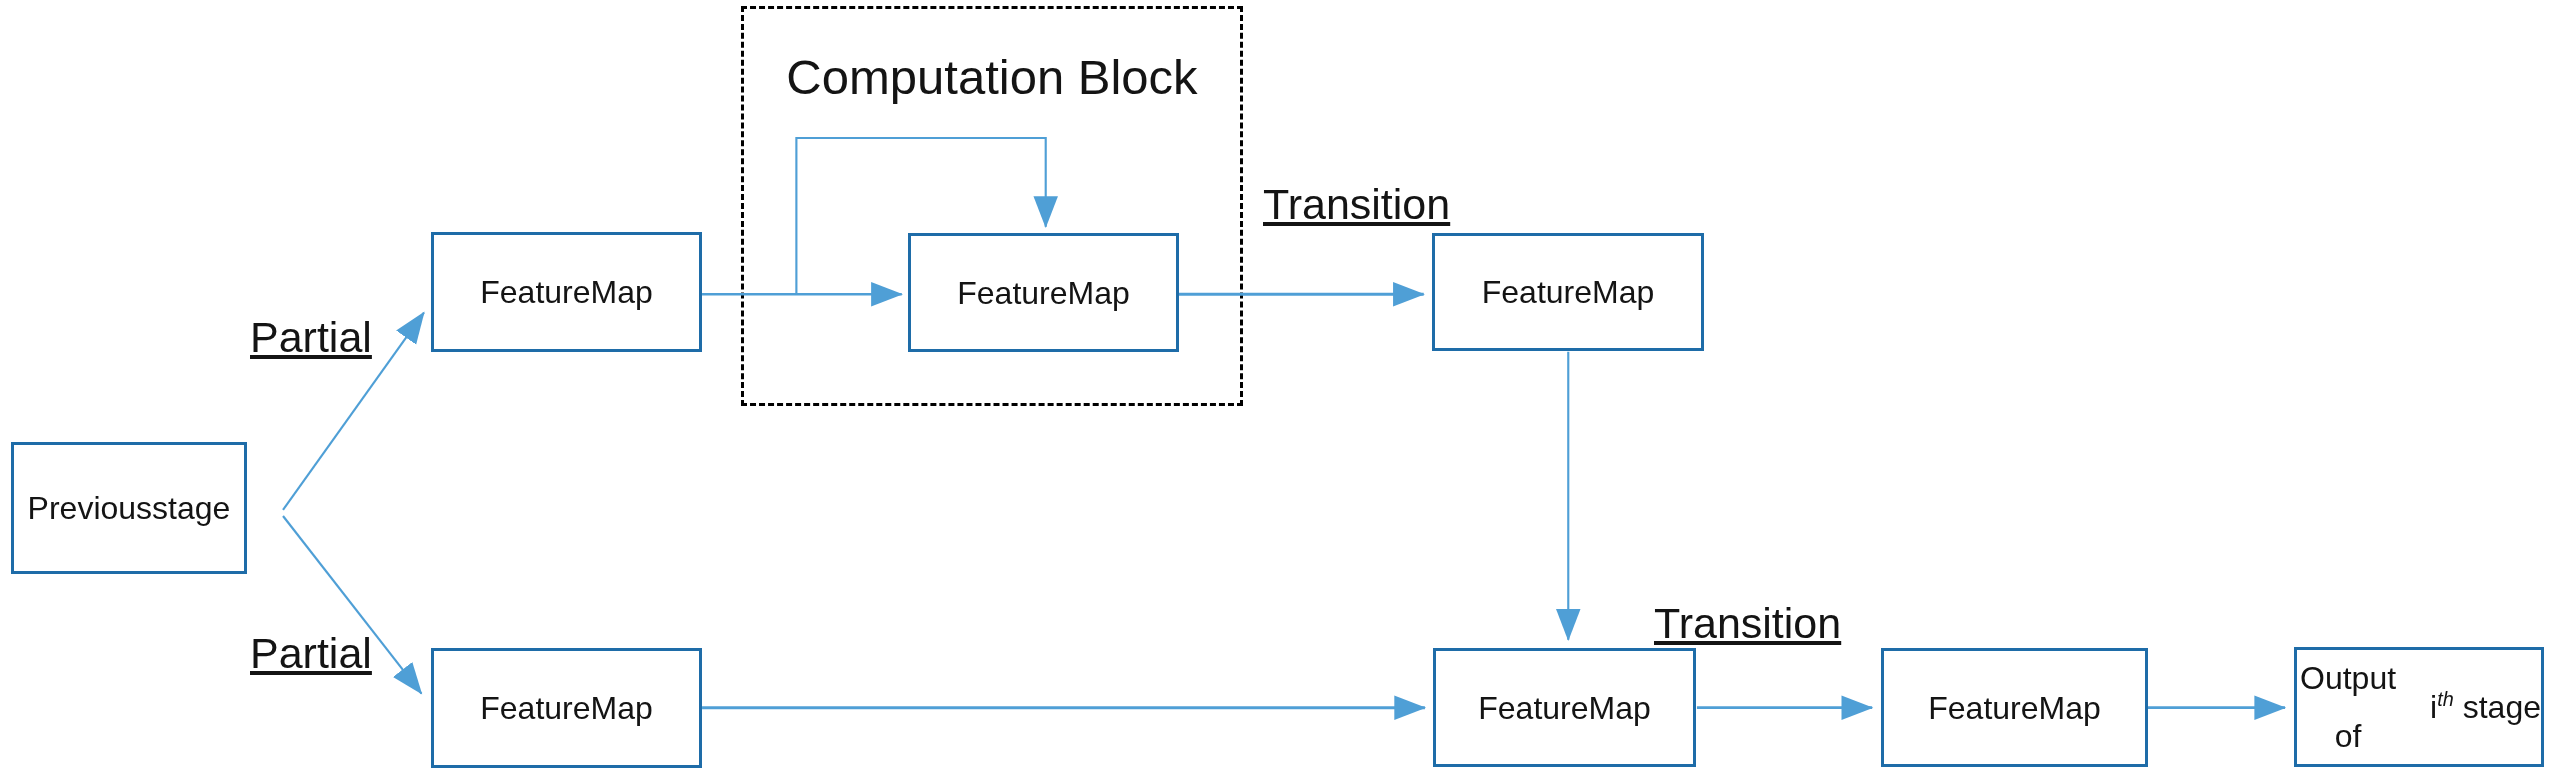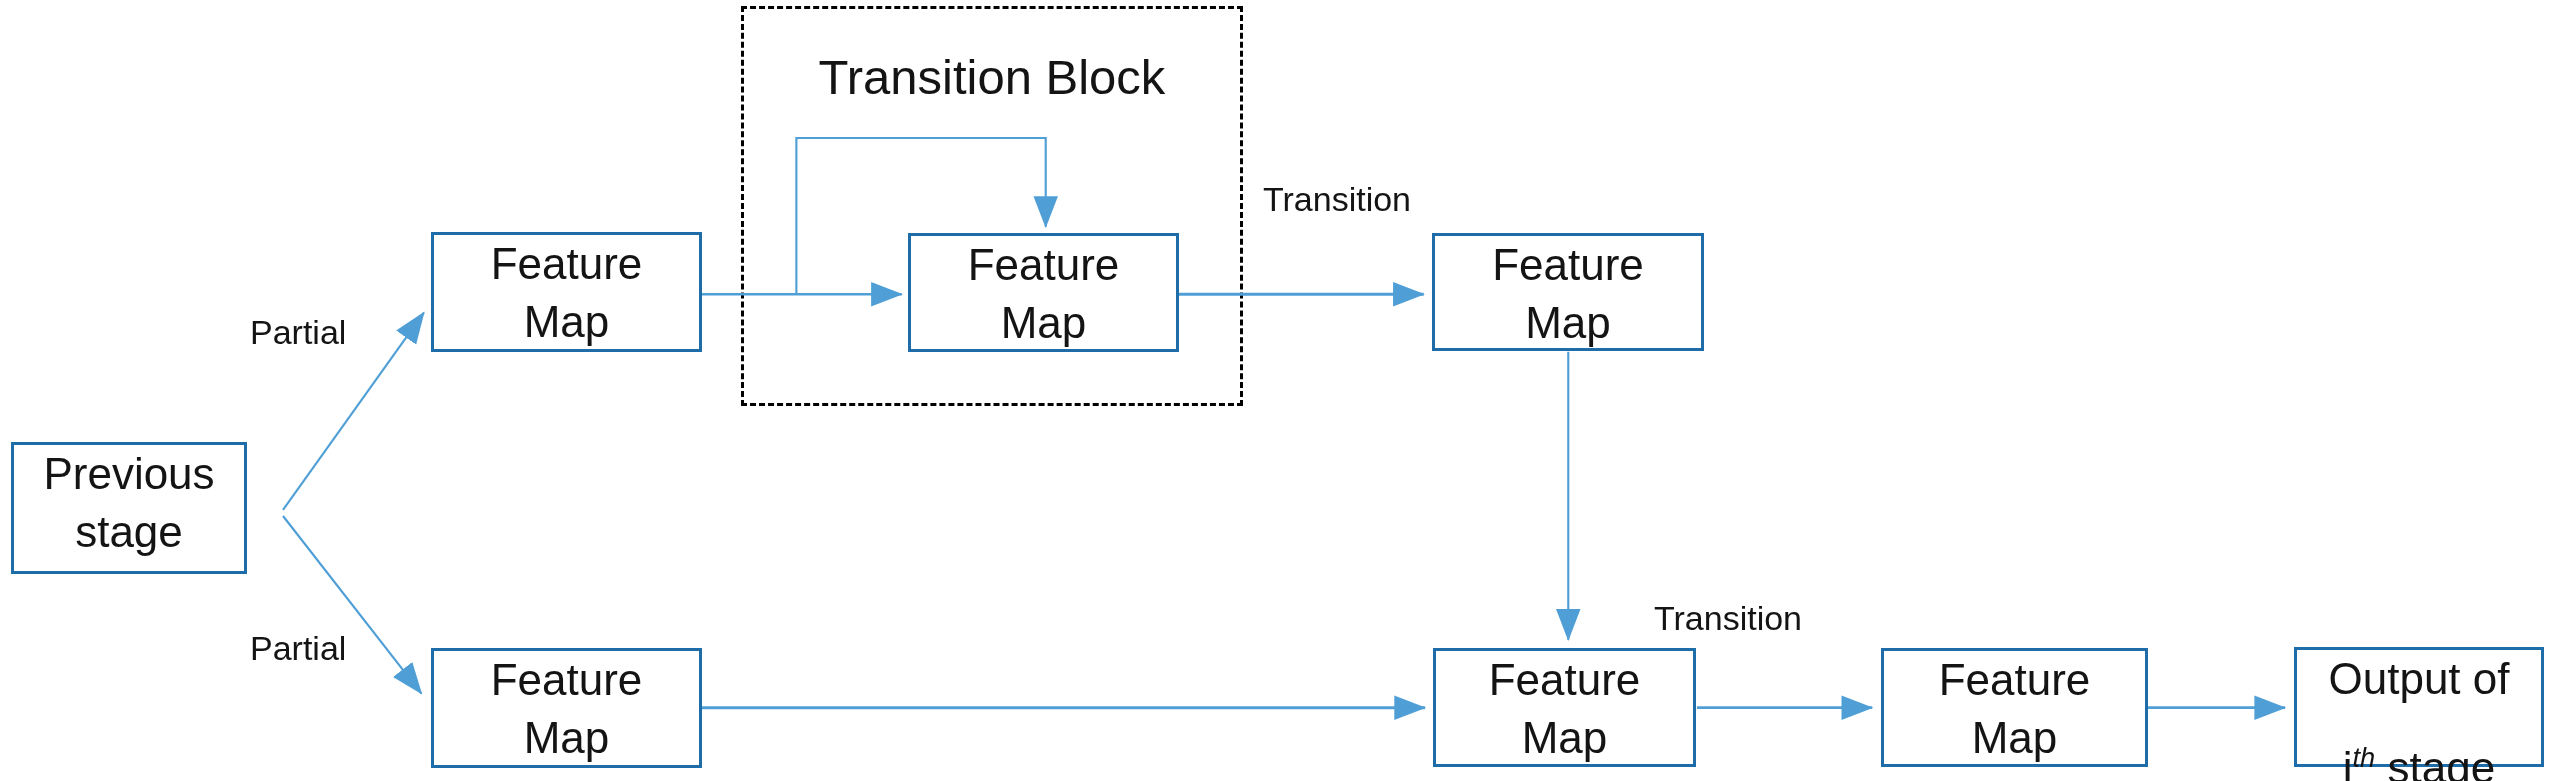--- a/index.html
+++ b/index.html
@@ -25,31 +25,32 @@
     position:absolute;z-index:0;
     border:3.7px dashed var(--dashed-border);
     background:transparent;
     box-sizing:border-box;
   }
   .box{
     position:absolute;z-index:2;
     border:3.7px solid var(--box-border);
     background:#ffffff;
     box-sizing:border-box;
-    display:flex;flex-direction:column;
-    align-items:center;
+    display:flex;flex-direction:row;
+    align-items:center;justify-content:center;
     text-align:center;
-    font-size:44px;line-height:58px;
+    font-size:32px;line-height:58px;
     color:var(--text);
   }
   .label{
     position:absolute;z-index:3;
-    font-size:34px;line-height:1.1;
+    font-size:43px;line-height:1.1;
     white-space:nowrap;
     color:var(--text);
+    text-decoration:underline;
   }
   .block-title{
     position:absolute;z-index:3;
     font-size:49px;line-height:1.1;
     white-space:nowrap;
     text-align:center;
     color:var(--text);
   }
   .sup{font-size:0.62em;vertical-align:super;line-height:0;font-style:italic;}
   .out-rest{margin-left:0.28em;}
@@ -71,21 +72,21 @@
     <line class="wire" x1="1146" y1="480" x2="1472" y2="480" stroke-width="4" marker-end="url(#ah)"></line>
     <path class="wire" d="M1300,480 L1300,225 L1707,225 L1707,370" stroke-width="3.5" marker-end="url(#ah)"></path>
     <line class="wire" x1="1924" y1="480" x2="2324" y2="480" stroke-width="5" marker-end="url(#ah)"></line>
     <line class="wire" x1="2560" y1="574" x2="2560" y2="1044" stroke-width="3.5" marker-end="url(#ah)"></line>
     <line class="wire" x1="1146" y1="1155" x2="2326" y2="1155" stroke-width="5" marker-end="url(#ah)"></line>
     <line class="wire" x1="2770" y1="1155" x2="3056" y2="1155" stroke-width="4.5" marker-end="url(#ah)"></line>
     <line class="wire" x1="3506" y1="1155" x2="3730" y2="1155" stroke-width="4.5" marker-end="url(#ah)"></line>
   </svg>
 
   <div class="dashed-block" style="left:741px;top:6.1px;width:502px;height:400px;"></div>
-  <div class="block-title" style="left:747px;top:51px;width:490px;">Transition Block</div>
+  <div class="block-title" style="left:747px;top:51px;width:490px;">Computation Block</div>
 
   <div class="box" style="left:11px;top:442px;width:236px;height:132px;">
     <span>Previous</span>
     <span>stage</span>
   </div>
 
   <div class="box" style="left:431px;top:232px;width:271px;height:120px;">
     <span>Feature</span>
     <span>Map</span>
   </div>

